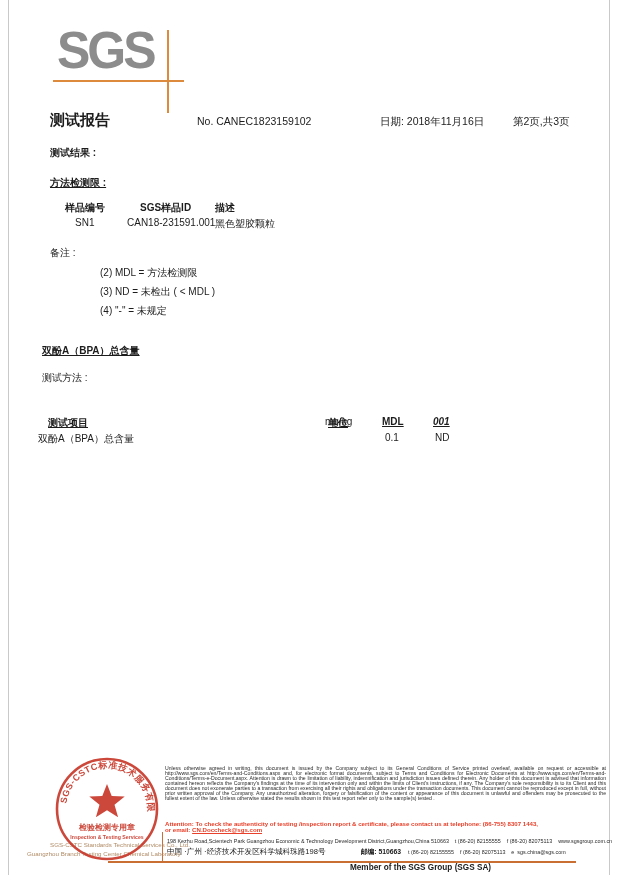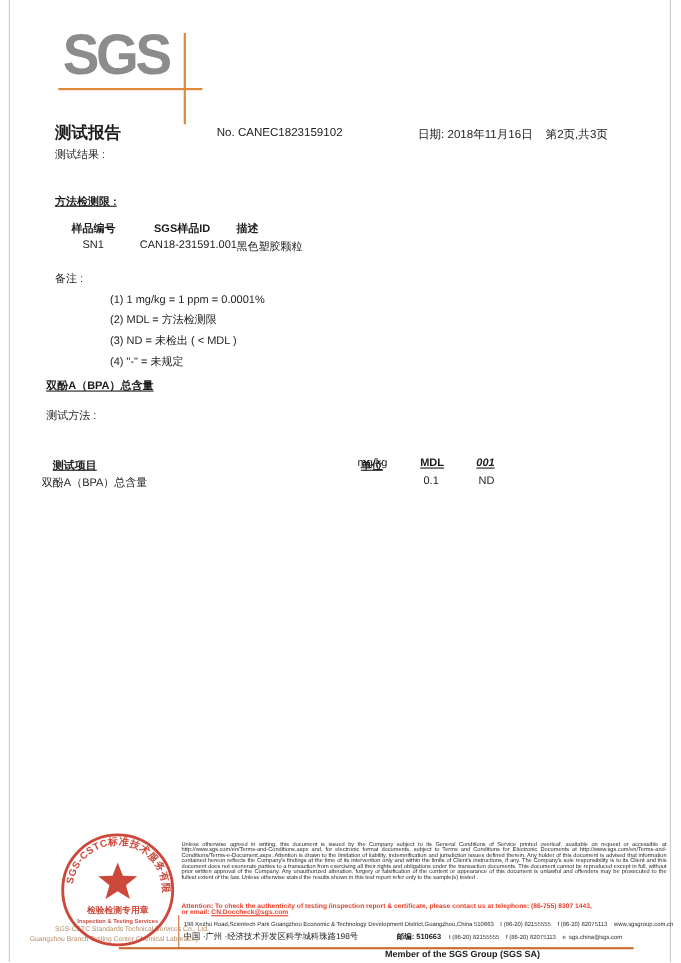--- a/index.html
+++ b/index.html
@@ -44,40 +44,39 @@
   <div class="edge" style="left:8px;"></div>
   <div class="edge" style="left:609px;"></div>
 
   <div class="abs logo" style="left:57px; top:25px;">SGS</div>
   <div class="abs accent-v" style="left:167px; top:30px; height:83px;"></div>
   <div class="abs accent-h" style="left:53px; top:80px; width:131px;"></div>
 
   <div class="abs doc-title" style="left:50px; top:111px;">测试报告</div>
   <div class="abs meta" style="left:197px; top:115px;">No. CANEC1823159102</div>
   <div class="abs meta" style="left:380px; top:115px;">日期: 2018年11月16日</div>
-  <div class="abs meta" style="left:496px; top:115px;">第2页,共3页</div>
+  <div class="abs meta" style="left:513px; top:115px;">第2页,共3页</div>
 
-  <div class="abs body-text" style="left:50px; top:134px;">测试结果 :</div>
+  <div class="abs body-text" style="left:50px; top:146px;font-weight:bold;">测试结果 :</div>
 
   <div class="abs body-text bold uline" style="left:50px; top:176px;">方法检测限 :</div>
 
   <div>
     <div class="abs body-text bold" style="left:65px; top:201px;">样品编号</div>
     <div class="abs body-text bold" style="left:140px; top:201px;">SGS样品ID</div>
     <div class="abs body-text bold" style="left:215px; top:201px;">描述</div>
     <div>
       <div class="abs body-text" style="left:75px; top:217px;">SN1</div>
       <div class="abs body-text" style="left:127px; top:217px;">CAN18-231591.001</div>
       <div class="abs body-text" style="left:215px; top:217px;">黑色塑胶颗粒</div>
     </div>
   </div>
 
   <div class="abs body-text" style="left:50px; top:246px;">备注 :</div>
   <div class="abs" style="left:100px; top:263px;">
-    <div class="note-line">(1) 1 mg/kg = 1 ppm = 0.0001%</div>
     <div class="note-line">(2) MDL = 方法检测限</div>
     <div class="note-line">(3) ND = 未检出 ( &lt; MDL )</div>
     <div class="note-line">(4) "-" = 未规定</div>
   </div>
 
   <div class="abs body-text bold uline" style="left:42px; top:344px;">双酚A（BPA）总含量</div>
 
   <div class="abs body-text" style="left:42px; top:371px;">测试方法 :</div>
 
   <div>

